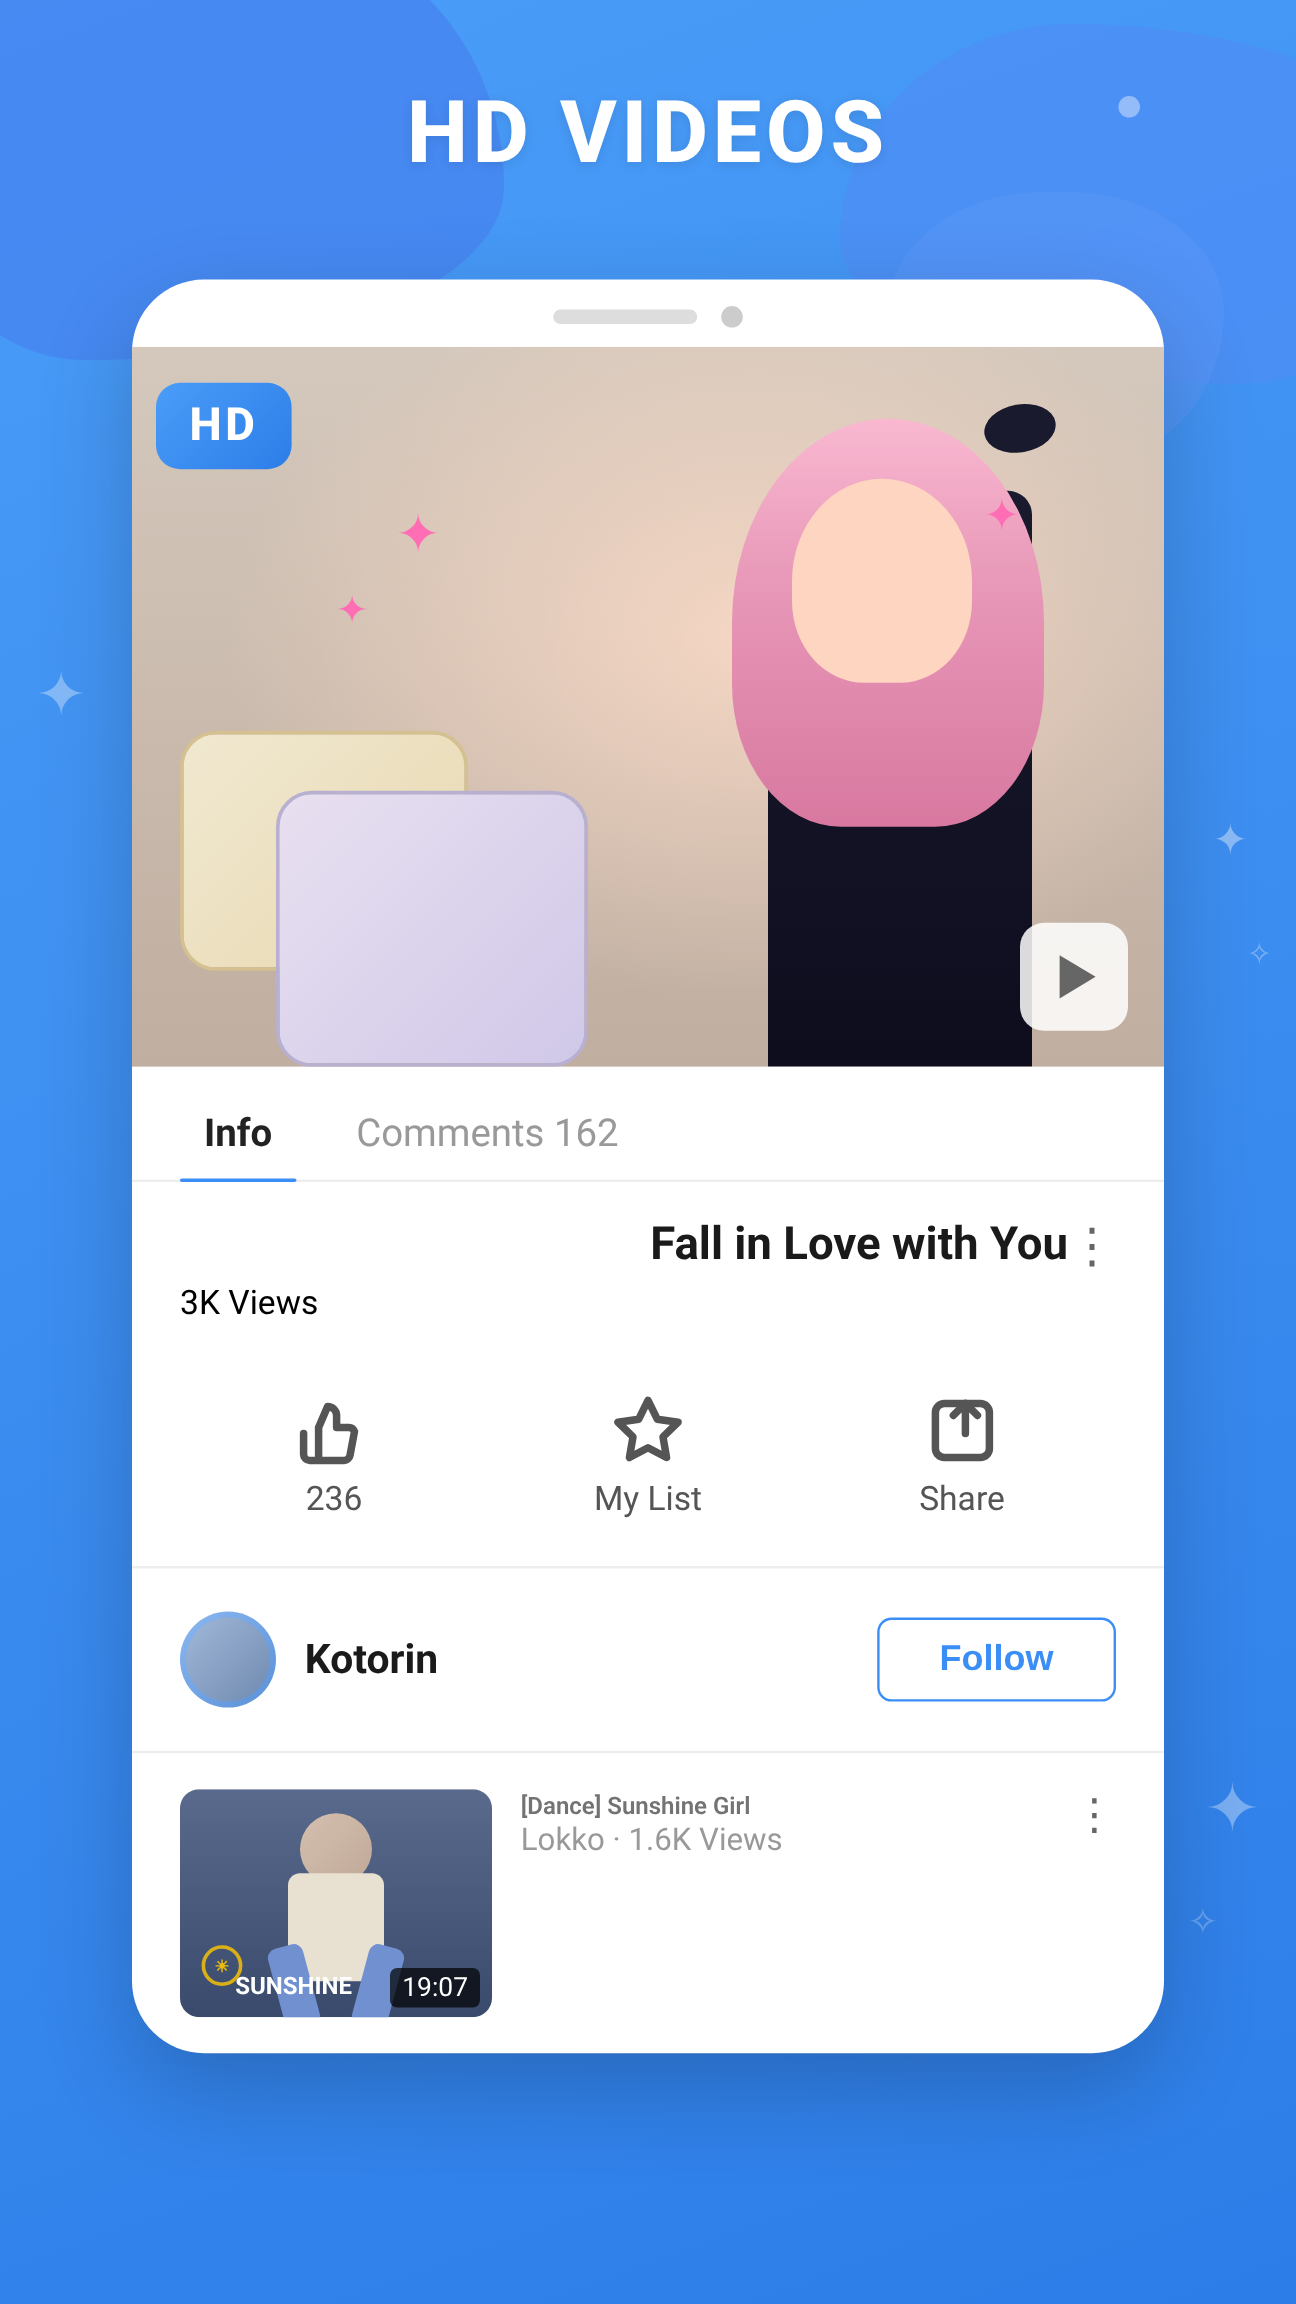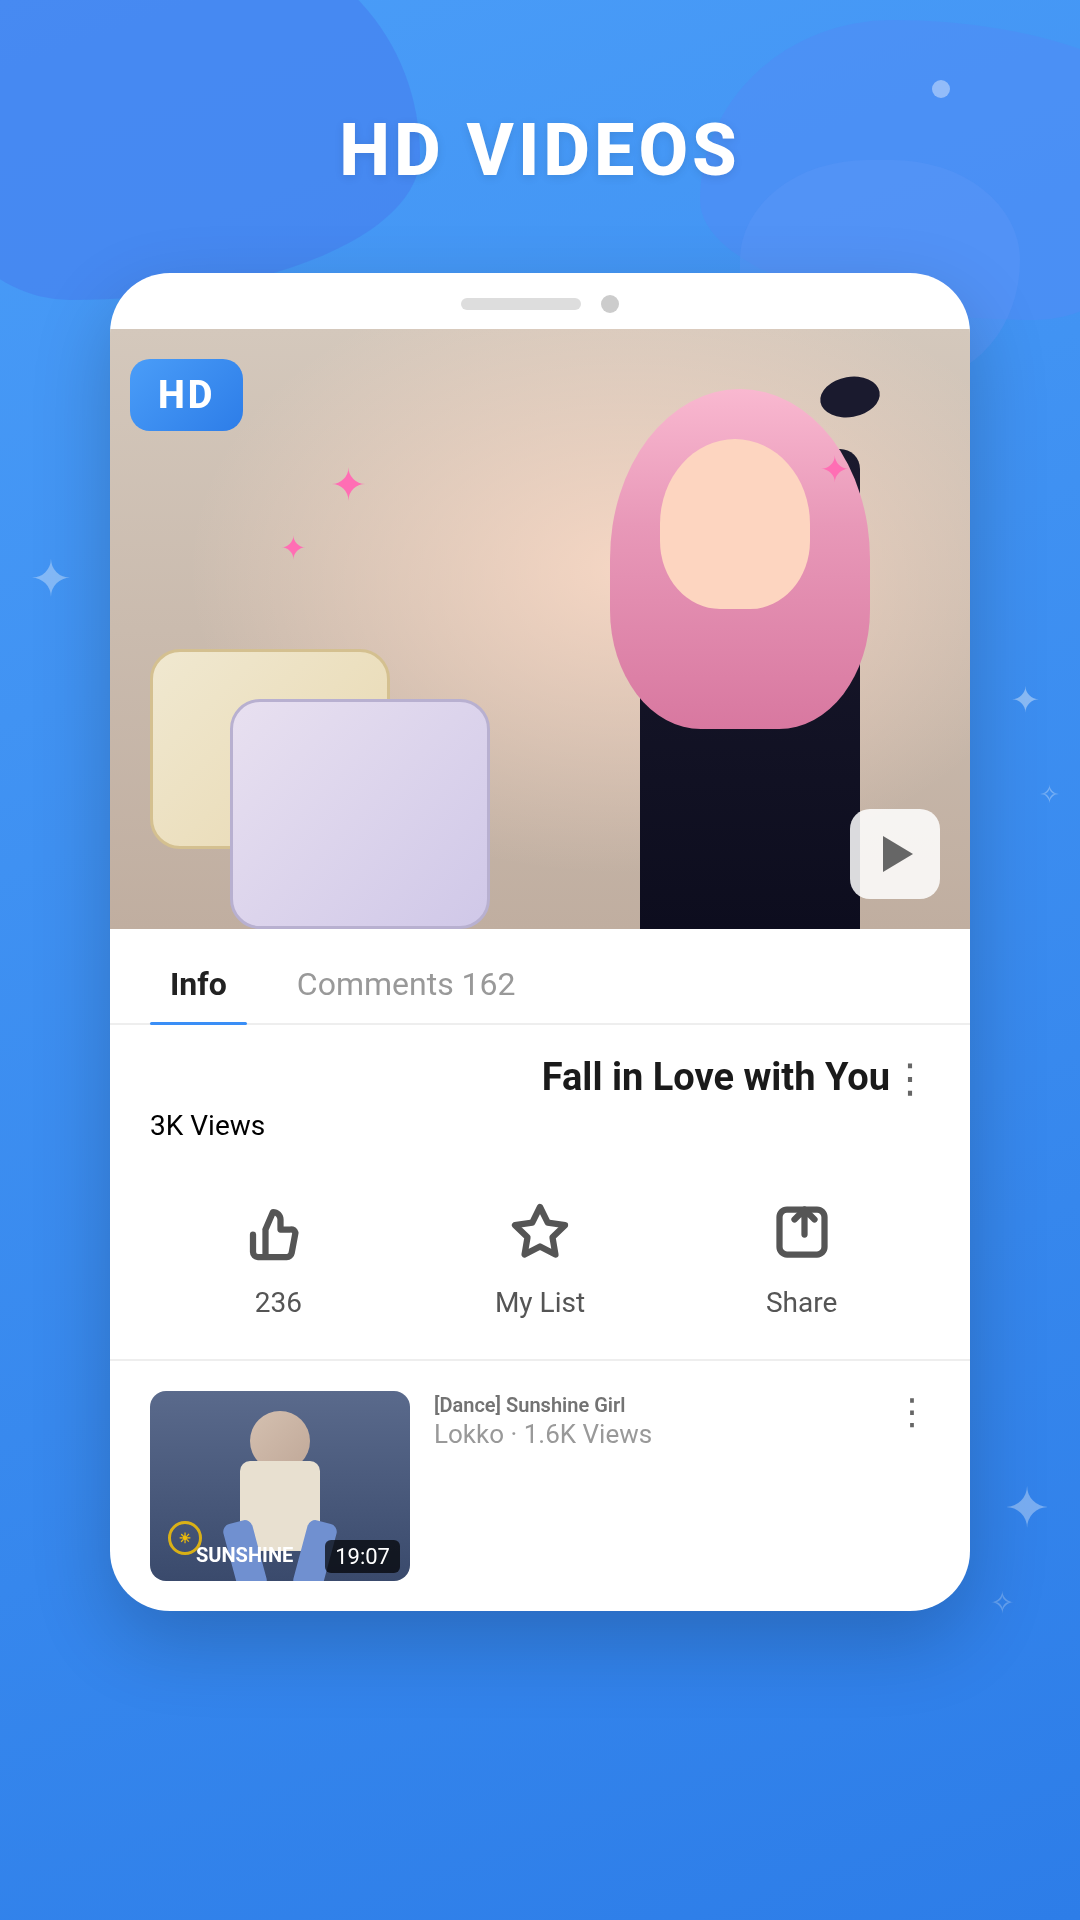--- a/index.html
+++ b/index.html
@@ -62,21 +62,21 @@
     .sparkle-2 { top: 680px; right: 40px; font-size: 35px; color: rgba(255,255,255,0.4); }
     .sparkle-3 { top: 780px; right: 20px; font-size: 25px; color: rgba(255,255,255,0.3); }
     .sparkle-4 { bottom: 380px; right: 30px; font-size: 55px; color: rgba(255,255,255,0.35); }
     .sparkle-5 { bottom: 300px; right: 65px; font-size: 30px; color: rgba(255,255,255,0.25); }
     .dot-1 { top: 80px; right: 130px; width: 18px; height: 18px; background: rgba(255,255,255,0.4); border-radius: 50%; position: absolute; }
 
     .page-title {
       position: relative;
       z-index: 10;
       text-align: center;
-      padding-top: 108px;
+      padding-top: 68px;
       color: white;
       font-size: 72px;
       font-weight: 800;
       letter-spacing: 4px;
       text-shadow: 0 2px 10px rgba(0,0,0,0.1);
     }
 
     .phone-mockup {
       position: relative;
       z-index: 10;
@@ -259,21 +259,20 @@
       display: flex;
       justify-content: space-around;
       padding: 20px 40px 40px;
       border-bottom: 2px solid #eee;
     }
 
     .action-item {
       display: flex;
       flex-direction: column;
       align-items: center;
-      gap: 14px;
       cursor: pointer;
     }
 
     .action-icon {
       width: 80px;
       height: 80px;
       display: flex;
       align-items: center;
       justify-content: center;
     }
@@ -508,20 +507,29 @@
         <svg viewBox="0 0 24 24" xmlns="http://www.w3.org/2000/svg">
           <rect x="3" y="3" width="18" height="18" rx="3" ry="3" stroke-linecap="round" stroke-linejoin="round"></rect>
           <path d="M17 7l-4-4m0 0L9 7m4-4v10" stroke-linecap="round" stroke-linejoin="round"></path>
         </svg>
       </div>
       <div class="action-label">Share</div>
     </div>
 
   </div>
 
+  <div class="creator-row">
+    <div class="creator-info">
+      <div class="creator-avatar">
+        <div class="avatar-inner"></div>
+      </div>
+      <div class="creator-name">Kotorin</div>
+    </div>
+    <button class="follow-btn">Follow</button>
+  </div>
 
   <div class="related-video">
 
     <div class="related-thumbnail">
       <div class="related-thumb-content">
 
         <div style="position:absolute; bottom:0; left:50%; transform:translateX(-50%); width:160px; height:170px;">
           <div style="width:60px; height:60px; border-radius:50%; background:linear-gradient(135deg,#d4c0b0,#c0a898); position:absolute; top:0; left:50px;"></div>
           <div style="width:80px; height:90px; background:#e8e0d0; position:absolute; top:50px; left:40px; border-radius:10px;"></div>
           <div style="width:30px; height:70px; background:#7090d0; position:absolute; top:110px; left:30px; border-radius:8px; transform:rotate(-15deg);"></div>

